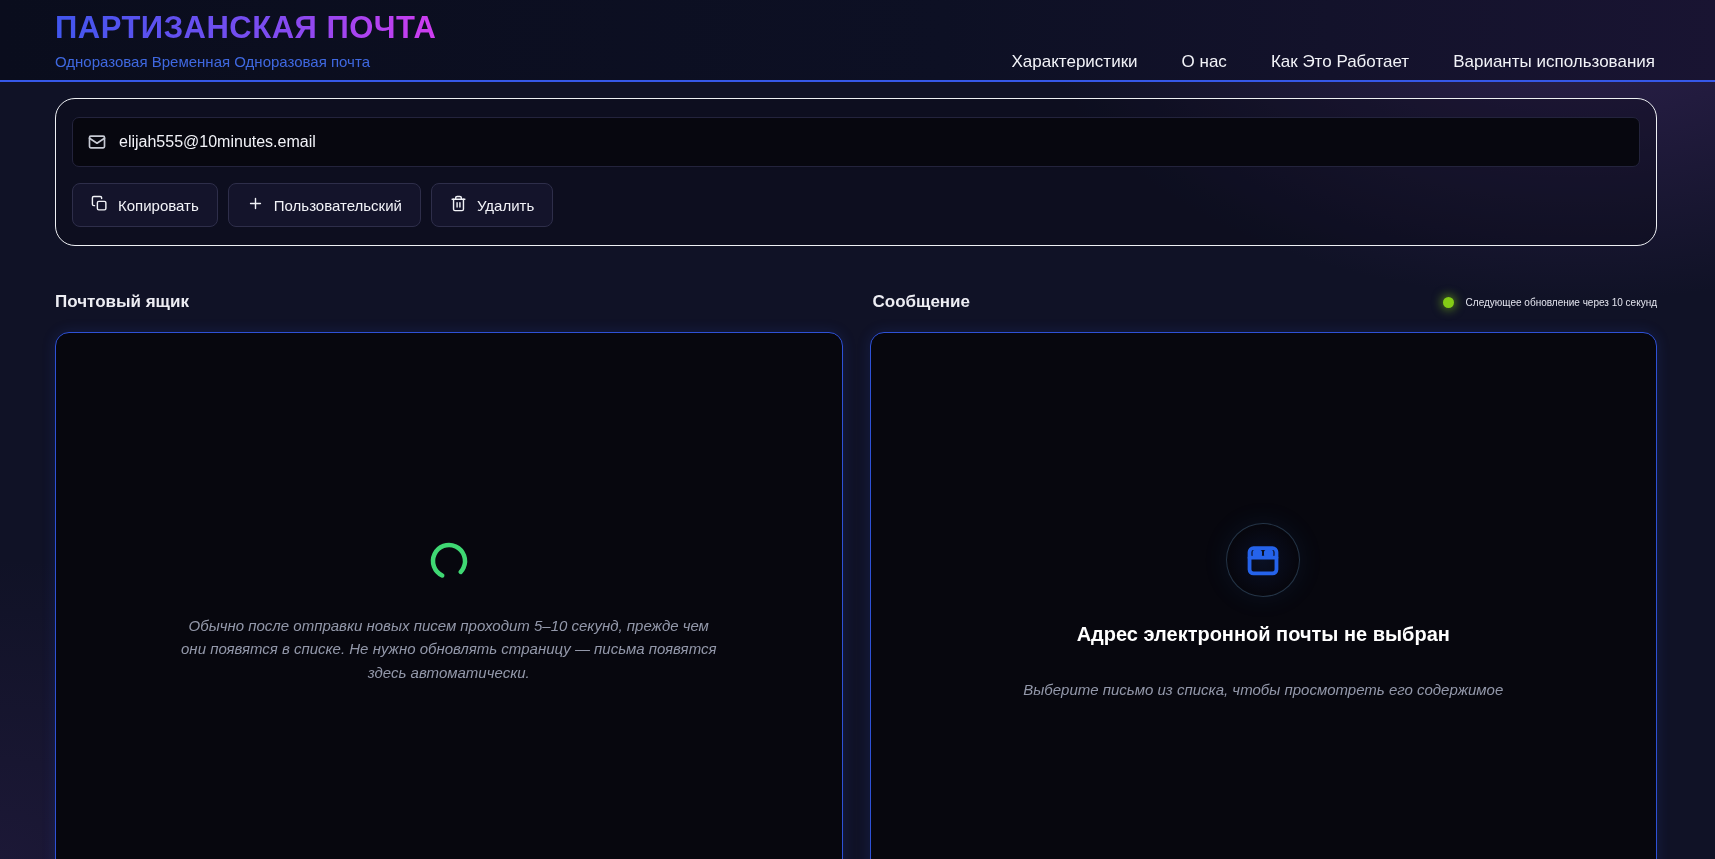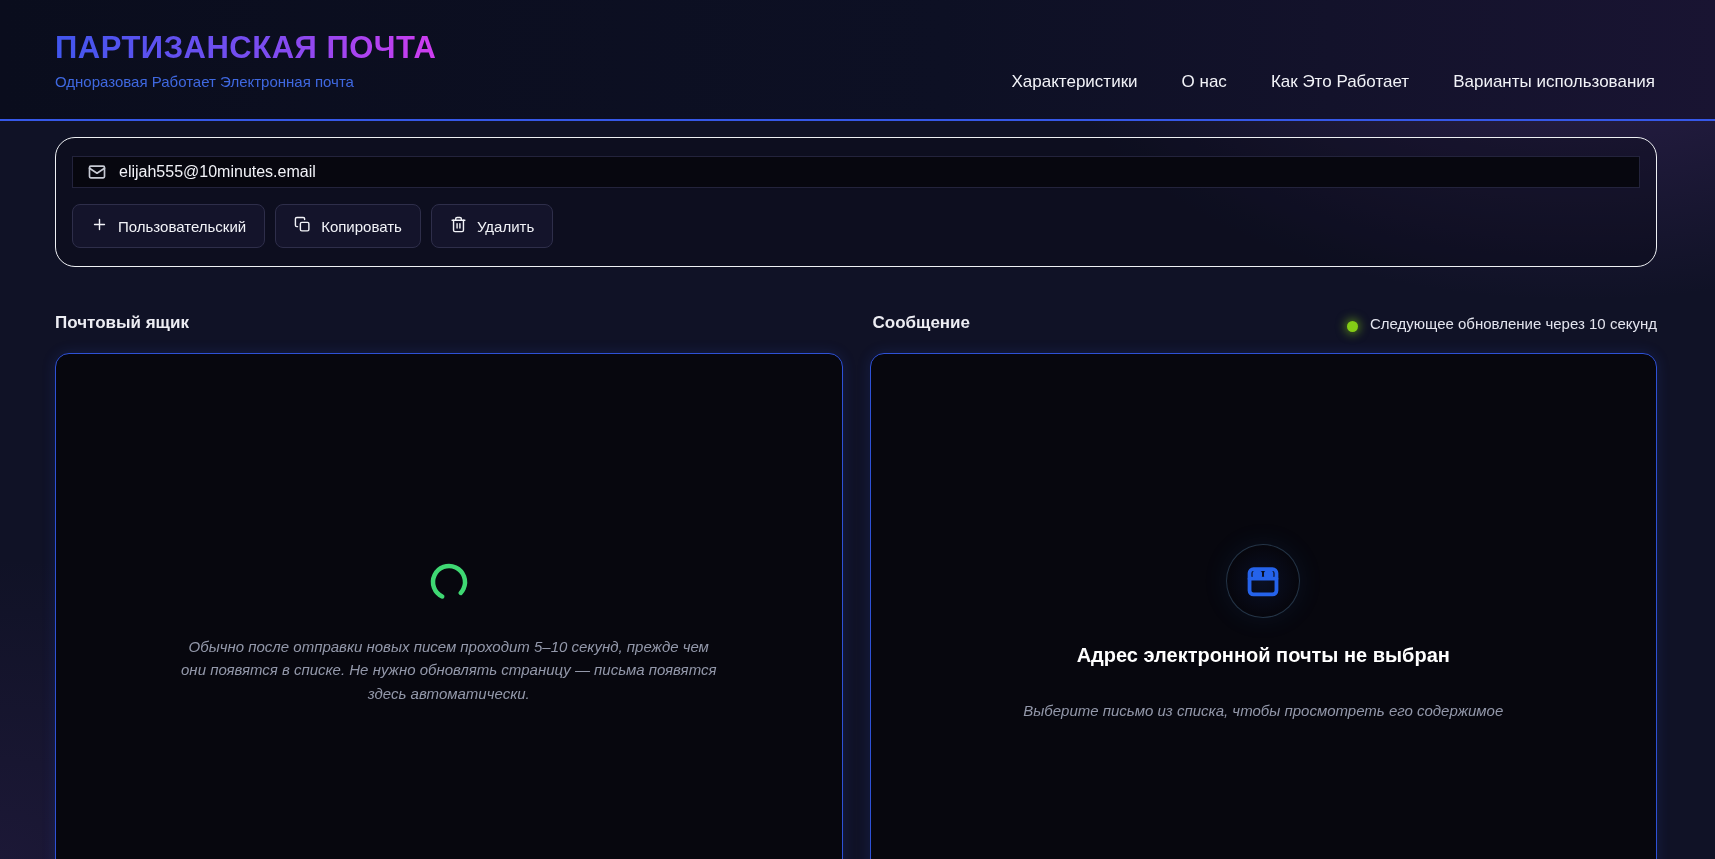--- a/index.html
+++ b/index.html
@@ -8,21 +8,21 @@
     font-family: "Liberation Sans", sans-serif;
     background:
       radial-gradient(900px 500px at 92% 0%, rgba(70,45,110,0.55) 0%, rgba(70,45,110,0) 60%),
       radial-gradient(700px 500px at 0% 100%, rgba(50,35,85,0.35) 0%, rgba(50,35,85,0) 60%),
       #101226;
     color: #eef0f6;
   }
 
   
   .site-header {
-    height: 121px;
+    height: 82px;
     display: flex; align-items: center; justify-content: space-between;
     padding: 0 60px 0 55px;
     background: linear-gradient(90deg, #0a0d1d 0%, #0d1024 55%, #191432 100%);
     border-bottom: 2px solid #3658e8;
   }
   .brand-title {
     font-size: 31px; font-weight: 700; letter-spacing: 0.5px;
     background: linear-gradient(90deg, #4156ee 0%, #7b4cf0 55%, #cf3cf0 100%);
     -webkit-background-clip: text; background-clip: text;
     -webkit-text-fill-color: transparent; color: transparent;
@@ -33,22 +33,22 @@
   .nav a { color: #f2f3f8; text-decoration: none; font-size: 17px; font-weight: 500; white-space: nowrap; }
 
   
   .content { padding: 16px 58px 0 55px; }
   .address-card {
     border: 1.5px solid #eef0f4; border-radius: 20px;
     padding: 18px 16px; background: rgba(6,6,18,0.30);
   }
   .email-field {
     display: flex; align-items: center; gap: 12px;
-    height: 32px; width: 100%;
-    background: #07070f; border: 1px solid #23233c; border-radius: 0;
+    height: 50px; width: 100%;
+    background: #07070f; border: 1px solid #23233c; border-radius: 7px;
     padding: 0 14px; color: #f2f3f8;
   }
   .email-field .mail-glyph { color: #c7cad4; display: inline-flex; }
   .email-field input {
     flex: 1; background: transparent; border: none; outline: none;
     color: #f2f3f8; font-size: 16px; font-family: "Liberation Sans", sans-serif;
   }
   .btn-row { display: flex; gap: 10px; margin-top: 16px; }
   .btn {
     display: inline-flex; align-items: center; gap: 10px;
@@ -59,21 +59,21 @@
   }
   .btn svg { flex: none; }
 
   
   .panel-headers {
     display: grid; grid-template-columns: 1fr 1fr; gap: 33px;
     margin-top: 46px; align-items: center;
   }
   .panel-title { font-size: 17px; font-weight: 600; color: #ededf3; }
   .message-head { display: flex; align-items: center; justify-content: space-between; }
-  .refresh-status { display: flex; align-items: flex-end; gap: 12px; font-size: 15px; color: #e3e4ee; }
+  .refresh-status { display: flex; align-items: flex-start; gap: 12px; font-size: 10px; color: #e3e4ee; }
   .status-dot {
     width: 11px; height: 11px; border-radius: 50%;
     background: #84cc16; box-shadow: 0 0 10px 2px rgba(132,204,22,0.55);
   }
 
   .panels { display: grid; grid-template-columns: 1fr 1fr; gap: 27px; margin-top: 20px; }
   .panel {
     height: 560px;
     background: #07070e;
     border: 1.5px solid #2e51d6; border-radius: 14px;
@@ -100,21 +100,21 @@
     box-shadow: 0 0 26px rgba(40,120,200,0.10);
   }
   .empty-title { font-size: 20px; font-weight: 600; color: #ffffff; margin-top: 26px; }
 </style>
 </head>
 <body>
 
 <header class="site-header">
   <div>
     <div class="brand-title">ПАРТИЗАНСКАЯ ПОЧТА</div>
-    <div class="brand-subtitle">Одноразовая Работает Электронная почта</div>
+    <div class="brand-subtitle">Одноразовая Временная Одноразовая почта</div>
   </div>
   <nav class="nav">
     <a href="#">Характеристики</a>
     <a href="#">О нас</a>
     <a href="#">Как Это Работает</a>
     <a href="#">Варианты использования</a>
   </nav>
 </header>
 
 <main class="content">
@@ -126,35 +126,35 @@
           <rect x="3" y="5" width="18" height="14" rx="1.5"></rect>
             <path d="M3 7.5l9 6 9-6"></path>
         </svg>
       </span>
       <input type="text" readonly="" value="elijah555@10minutes.email" style="">
     </div>
 
     <div class="btn-row">
       <button class="btn">
         <span>
-          <svg width="17" height="17" viewBox="0 0 24 24" fill="none" stroke="currentColor" stroke-width="2" stroke-linecap="round">
-            <path d="M12 5v14M5 12h14"></path>
-          </svg>
-        </span>
-        <span>Пользовательский</span>
-      </button>
-
-      <button class="btn">
-        <span>
           <svg width="17" height="17" viewBox="0 0 24 24" fill="none" stroke="currentColor" stroke-width="2" stroke-linecap="round" stroke-linejoin="round">
             <rect x="9" y="9" width="12" height="12" rx="2"></rect>
               <path d="M5 15H4a2 2 0 0 1-2-2V4a2 2 0 0 1 2-2h9a2 2 0 0 1 2 2v1"></path>
           </svg>
         </span>
         <span>Копировать</span>
+      </button>
+
+      <button class="btn">
+        <span>
+          <svg width="17" height="17" viewBox="0 0 24 24" fill="none" stroke="currentColor" stroke-width="2" stroke-linecap="round">
+            <path d="M12 5v14M5 12h14"></path>
+          </svg>
+        </span>
+        <span>Пользовательский</span>
       </button>
 
 
       <button class="btn">
         <span>
           <svg width="17" height="17" viewBox="0 0 24 24" fill="none" stroke="currentColor" stroke-width="2" stroke-linecap="round" stroke-linejoin="round">
             <path d="M3 6h18"></path>
               <path d="M19 6v14a2 2 0 0 1-2 2H7a2 2 0 0 1-2-2V6"></path>
               <path d="M8 6V4a2 2 0 0 1 2-2h4a2 2 0 0 1 2 2v2"></path>
               <path d="M10 11v6M14 11v6"></path>

